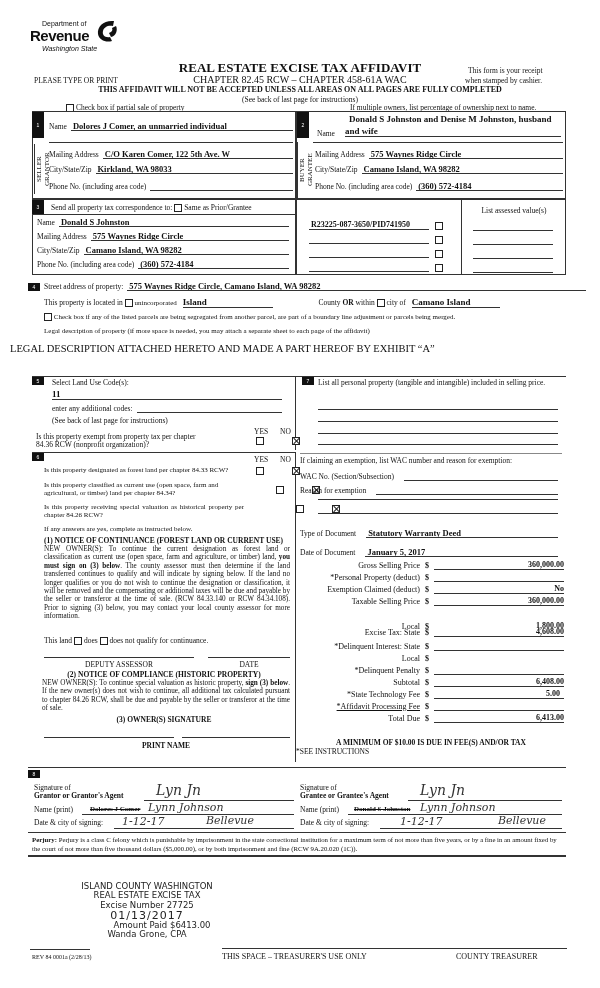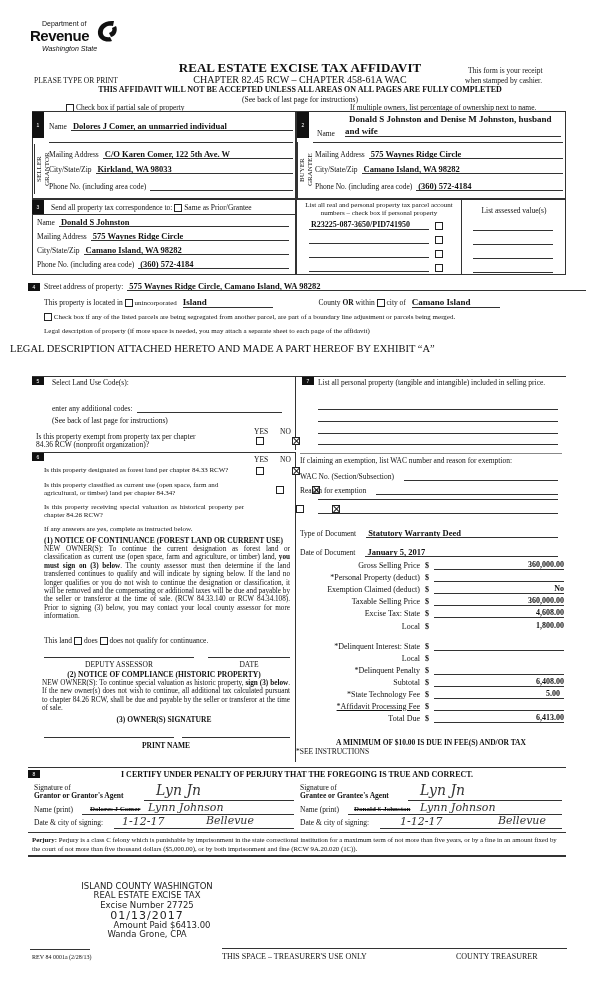--- a/index.html
+++ b/index.html
@@ -126,24 +126,20 @@
     <span class="fill">Camano Island, WA 98282</span>
   </div>
   <div class="row" style="left:4px;top:59px;width:252px;">
     <span class="lbl">Phone No. (including area code)</span>
     <span class="fill">(360) 572-4184</span>
   </div>
 </div>
 
 
 <div class="box" style="left:296px;top:199px;width:270px;height:76px;">
-  <div class="abs" style="left:0;top:1px;width:164px;text-align:center;font-size:7px;line-height:8px;">
-    <div>List all real and personal property tax parcel account</div>
-    <div>numbers – check box if personal property</div>
-  </div>
   <div class="abs" style="left:164px;top:0;width:1px;height:74px;background:#333;"></div>
   <div class="abs" style="left:166px;top:6px;width:102px;text-align:center;font-size:7.5px;">List assessed value(s)</div>
 
   <div class="abs" style="left:12px;top:20px;width:150px;display:flex;align-items:flex-end;">
     <span class="fill" style="margin-left:0;flex:none;width:120px;font-size:8px;">R23225-087-3650/PID741950</span>
     <span class="cb" style="margin-left:6px;"></span>
   </div>
   <div class="abs line" style="left:176px;top:30px;width:80px;height:1px;"></div>
 
   <div class="abs" style="left:12px;top:34px;width:150px;display:flex;align-items:flex-end;">
@@ -188,20 +184,21 @@
   <span class="cb"></span>
   <span>Check box if any of the listed parcels are being segregated from another parcel, are part of a boundary line adjustment or parcels being merged.</span>
 </div>
 <div class="abs" style="left:44px;top:327px;font-size:7px;white-space:nowrap;">Legal description of property (if more space is needed, you may attach a separate sheet to each page of the affidavit)</div>
 <div class="abs" style="left:10px;top:343px;font-size:10.5px;white-space:nowrap;">LEGAL DESCRIPTION ATTACHED HERETO AND MADE A PART HEREOF BY EXHIBIT “A”</div>
 
 
 <div class="abs" style="left:32px;top:376px;width:264px;height:74px;border-top:1px solid #333;border-right:1px solid #333;">
   <div class="badge" style="left:0;top:0;width:12px;height:8px;line-height:8px;">5</div>
   <div class="abs" style="left:20px;top:1px;font-size:7.5px;">Select Land Use Code(s):</div>
+  <div class="abs hw line" style="left:20px;top:12px;width:230px;height:11px;">11</div>
   <div class="row" style="left:20px;top:26px;width:230px;">
     <span class="lbl">enter any additional codes:</span>
     <span class="fill"></span>
   </div>
   <div class="abs lbl" style="left:20px;top:39px;">(See back of last page for instructions)</div>
   <div class="abs lbl" style="left:222px;top:50px;">YES</div>
   <div class="abs lbl" style="left:248px;top:50px;">NO</div>
 </div>
 <div class="abs lbl" style="left:36px;top:433px;width:178px;line-height:8px;">Is this property exempt from property tax per chapter 84.36 RCW (nonprofit organization)?</div>
 <span class="cb abs" style="left:256px;top:436px;"></span>
@@ -299,21 +296,21 @@
     <span class="v" style="width:130px;">No</span>
 </div>
 <div class="money" style="left:310px;top:596px;">
   <span class="k" style="width:110px;">Taxable Selling Price</span>
     <span class="d">$</span>
     <span class="v" style="width:130px;">360,000.00</span>
 </div>
 <div class="money" style="left:310px;top:608px;">
   <span class="k" style="width:110px;">Excise Tax:  State</span>
     <span class="d">$</span>
-    <span class="v" style="width:130px;">4,608.00</span>
+    <span class="v" style="width:130px;margin-top:19px;">4,608.00</span>
 </div>
 <div class="money" style="left:310px;top:621px;">
   <span class="k" style="width:110px;">Local</span>
     <span class="d">$</span>
     <span class="v" style="width:130px;border-bottom:none;">1,800.00</span>
 </div>
 <div class="money" style="left:310px;top:641px;">
   <span class="k" style="width:110px;">*Delinquent Interest:  State</span>
     <span class="d">$</span>
     <span class="v" style="width:130px;"></span>
@@ -347,21 +344,20 @@
   <span class="k" style="width:110px;">Total Due</span>
     <span class="d">$</span>
     <span class="v" style="width:130px;">6,413.00</span>
 </div>
 <div class="abs b" style="left:296px;top:738px;width:270px;text-align:center;font-size:7.5px;">A MINIMUM OF $10.00 IS DUE IN FEE(S) AND/OR TAX</div>
 <div class="abs" style="left:296px;top:747px;width:270px;text-align:left;font-size:7.5px;">*SEE INSTRUCTIONS</div>
 
 
 <div class="abs" style="left:28px;top:767px;width:538px;height:62px;border-top:1px solid #333;">
   <div class="badge" style="left:0;top:2px;width:12px;height:8px;line-height:8px;">8</div>
-  <div class="abs b" style="left:0;top:2px;width:538px;text-align:center;font-size:8px;">I CERTIFY UNDER PENALTY OF PERJURY THAT THE FOREGOING IS TRUE AND CORRECT.</div>
 
   <div class="abs" style="left:6px;top:16px;font-size:7.5px;line-height:8px;">
     <div>Signature of</div>
     <div class="b">Grantor or Grantor's Agent</div>
   </div>
   <div class="abs line" style="left:116px;top:32px;width:150px;"></div>
   <div class="sig" style="left:128px;top:14px;font-size:14px;">Lyn Jn</div>
 
   <div class="abs lbl" style="left:6px;top:37px;">Name (print)</div>
   <div class="abs line" style="left:54px;top:46px;width:212px;"></div>

